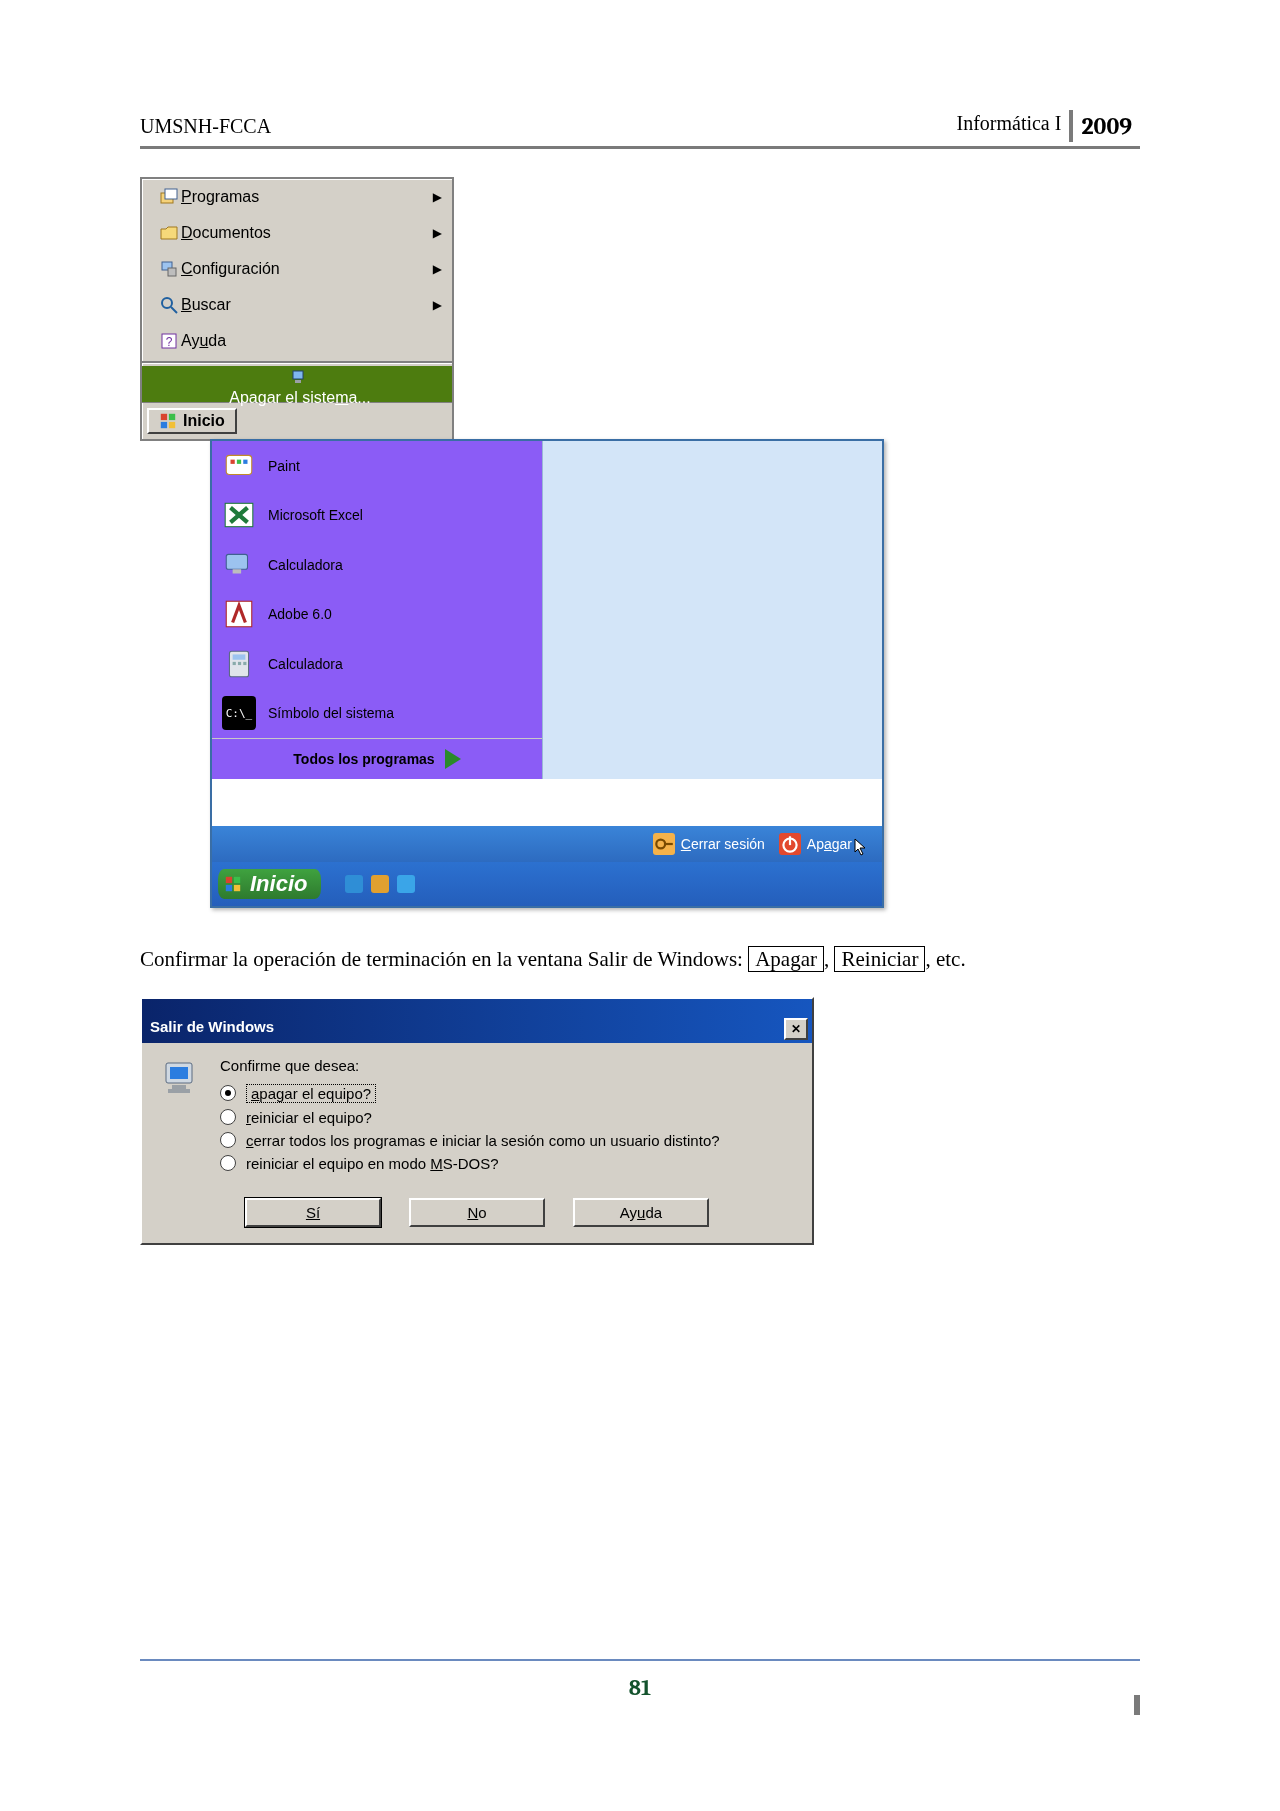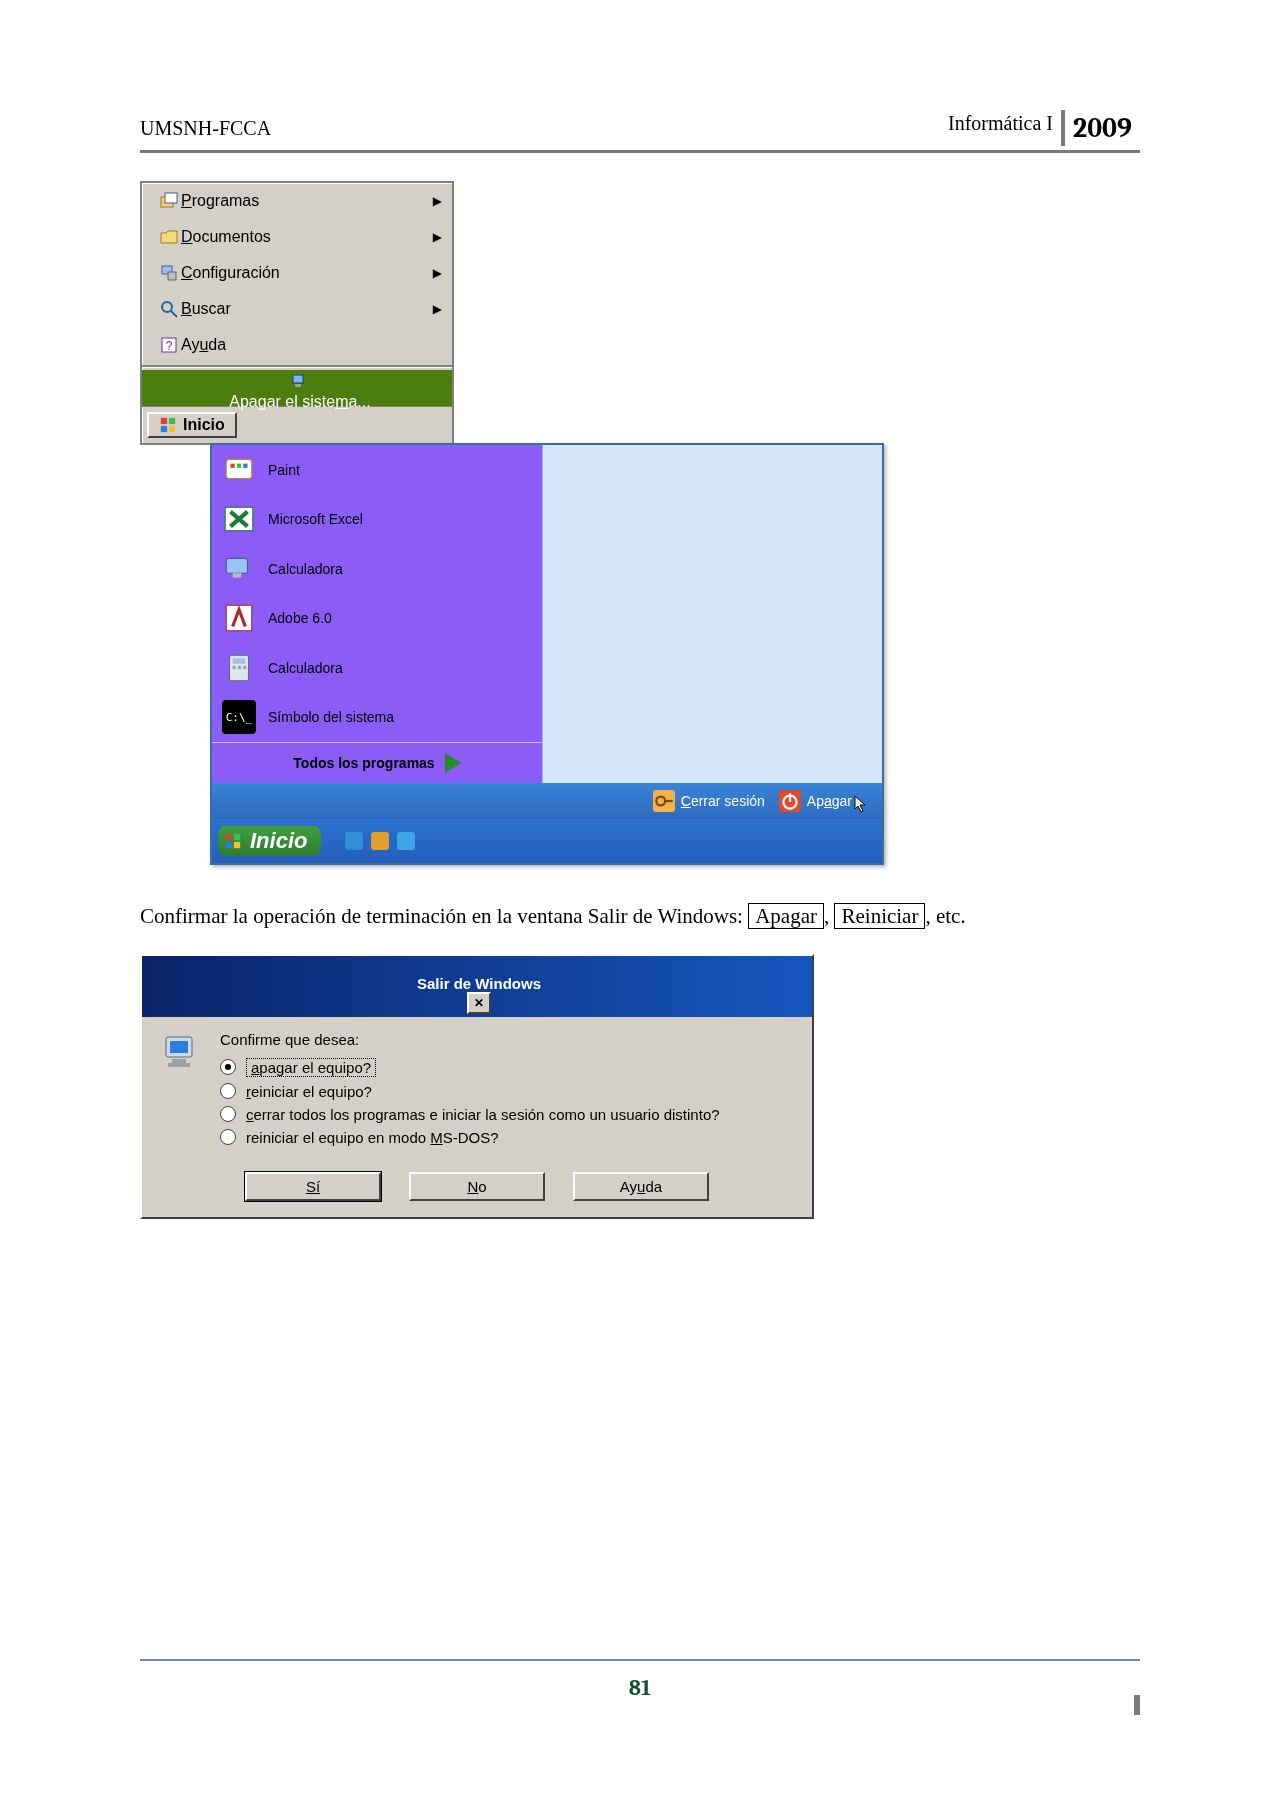--- a/index.html
+++ b/index.html
@@ -27,21 +27,21 @@
     font-size: 20px;
   }
   .hdr-left { font-family: "Times New Roman", serif; }
   .hdr-right { display: flex; align-items: stretch; gap: 0; }
   .hdr-course { padding: 2px 8px; font-family: "Times New Roman", serif; }
   .hdr-year {
     border-left: 4px solid #7a7a7a;
     padding: 2px 8px;
     font-weight: bold;
     font-family: Cambria, Georgia, serif;
-    font-size: 28px;
+    font-size: 24px;
   }
 
   
   .startmenu-wrap {
     width: 310px;
     background: #d4d0c8;
     border: 2px solid #808080;
     box-shadow: inset 1px 1px 0 #fff;
     font-family: Tahoma, Arial, sans-serif;
     font-size: 16px;
@@ -124,20 +124,21 @@
     width: 0; height: 0;
     border-top: 10px solid transparent;
     border-bottom: 10px solid transparent;
     border-left: 16px solid #2a8a2a;
   }
   .xp-bottom {
     background: linear-gradient(#3a84d8, #2d6bc0);
     display: flex; justify-content: flex-end; align-items: center;
     gap: 14px; padding: 6px 14px;
     color: #fff;
+    margin-top: 47px;
   }
   .xp-btn {
     display: inline-flex; align-items: center; gap: 6px;
     font-size: 14px;
   }
   .xp-btn .sq {
     width: 22px; height: 22px; border-radius: 3px;
     display: inline-flex; align-items: center; justify-content: center;
     font-size: 14px;
   }
@@ -180,23 +181,22 @@
     margin-top: 18px;
     background: #d4d0c8;
     border: 2px solid #404040;
     border-top-color: #fff; border-left-color: #fff;
     font-family: Tahoma, Arial, sans-serif;
     font-size: 15px;
   }
   .dlg-title {
     background: linear-gradient(90deg, #0a246a, #1656bf);
     color: #fff; font-weight: bold;
-    display: flex; justify-content: space-between; align-items: center;
+    display: flex; justify-content: space-between; align-items: flex-start;
     padding: 19px 4px 3px 8px;
-    flex-direction: column;
   }
   .dlg-close {
     width: 20px; height: 18px; background: #d4d0c8;
     border: 2px solid #404040; border-top-color:#fff; border-left-color:#fff;
     display: inline-flex; align-items:center; justify-content:center;
     font-size: 12px; font-weight: bold; color:#000;
   }
   .dlg-body { display: flex; gap: 16px; padding: 14px 18px 6px 18px; }
   .dlg-icon { width: 44px; height: 44px; }
   .radio-row { display:flex; align-items:center; gap:10px; margin: 6px 0; }

